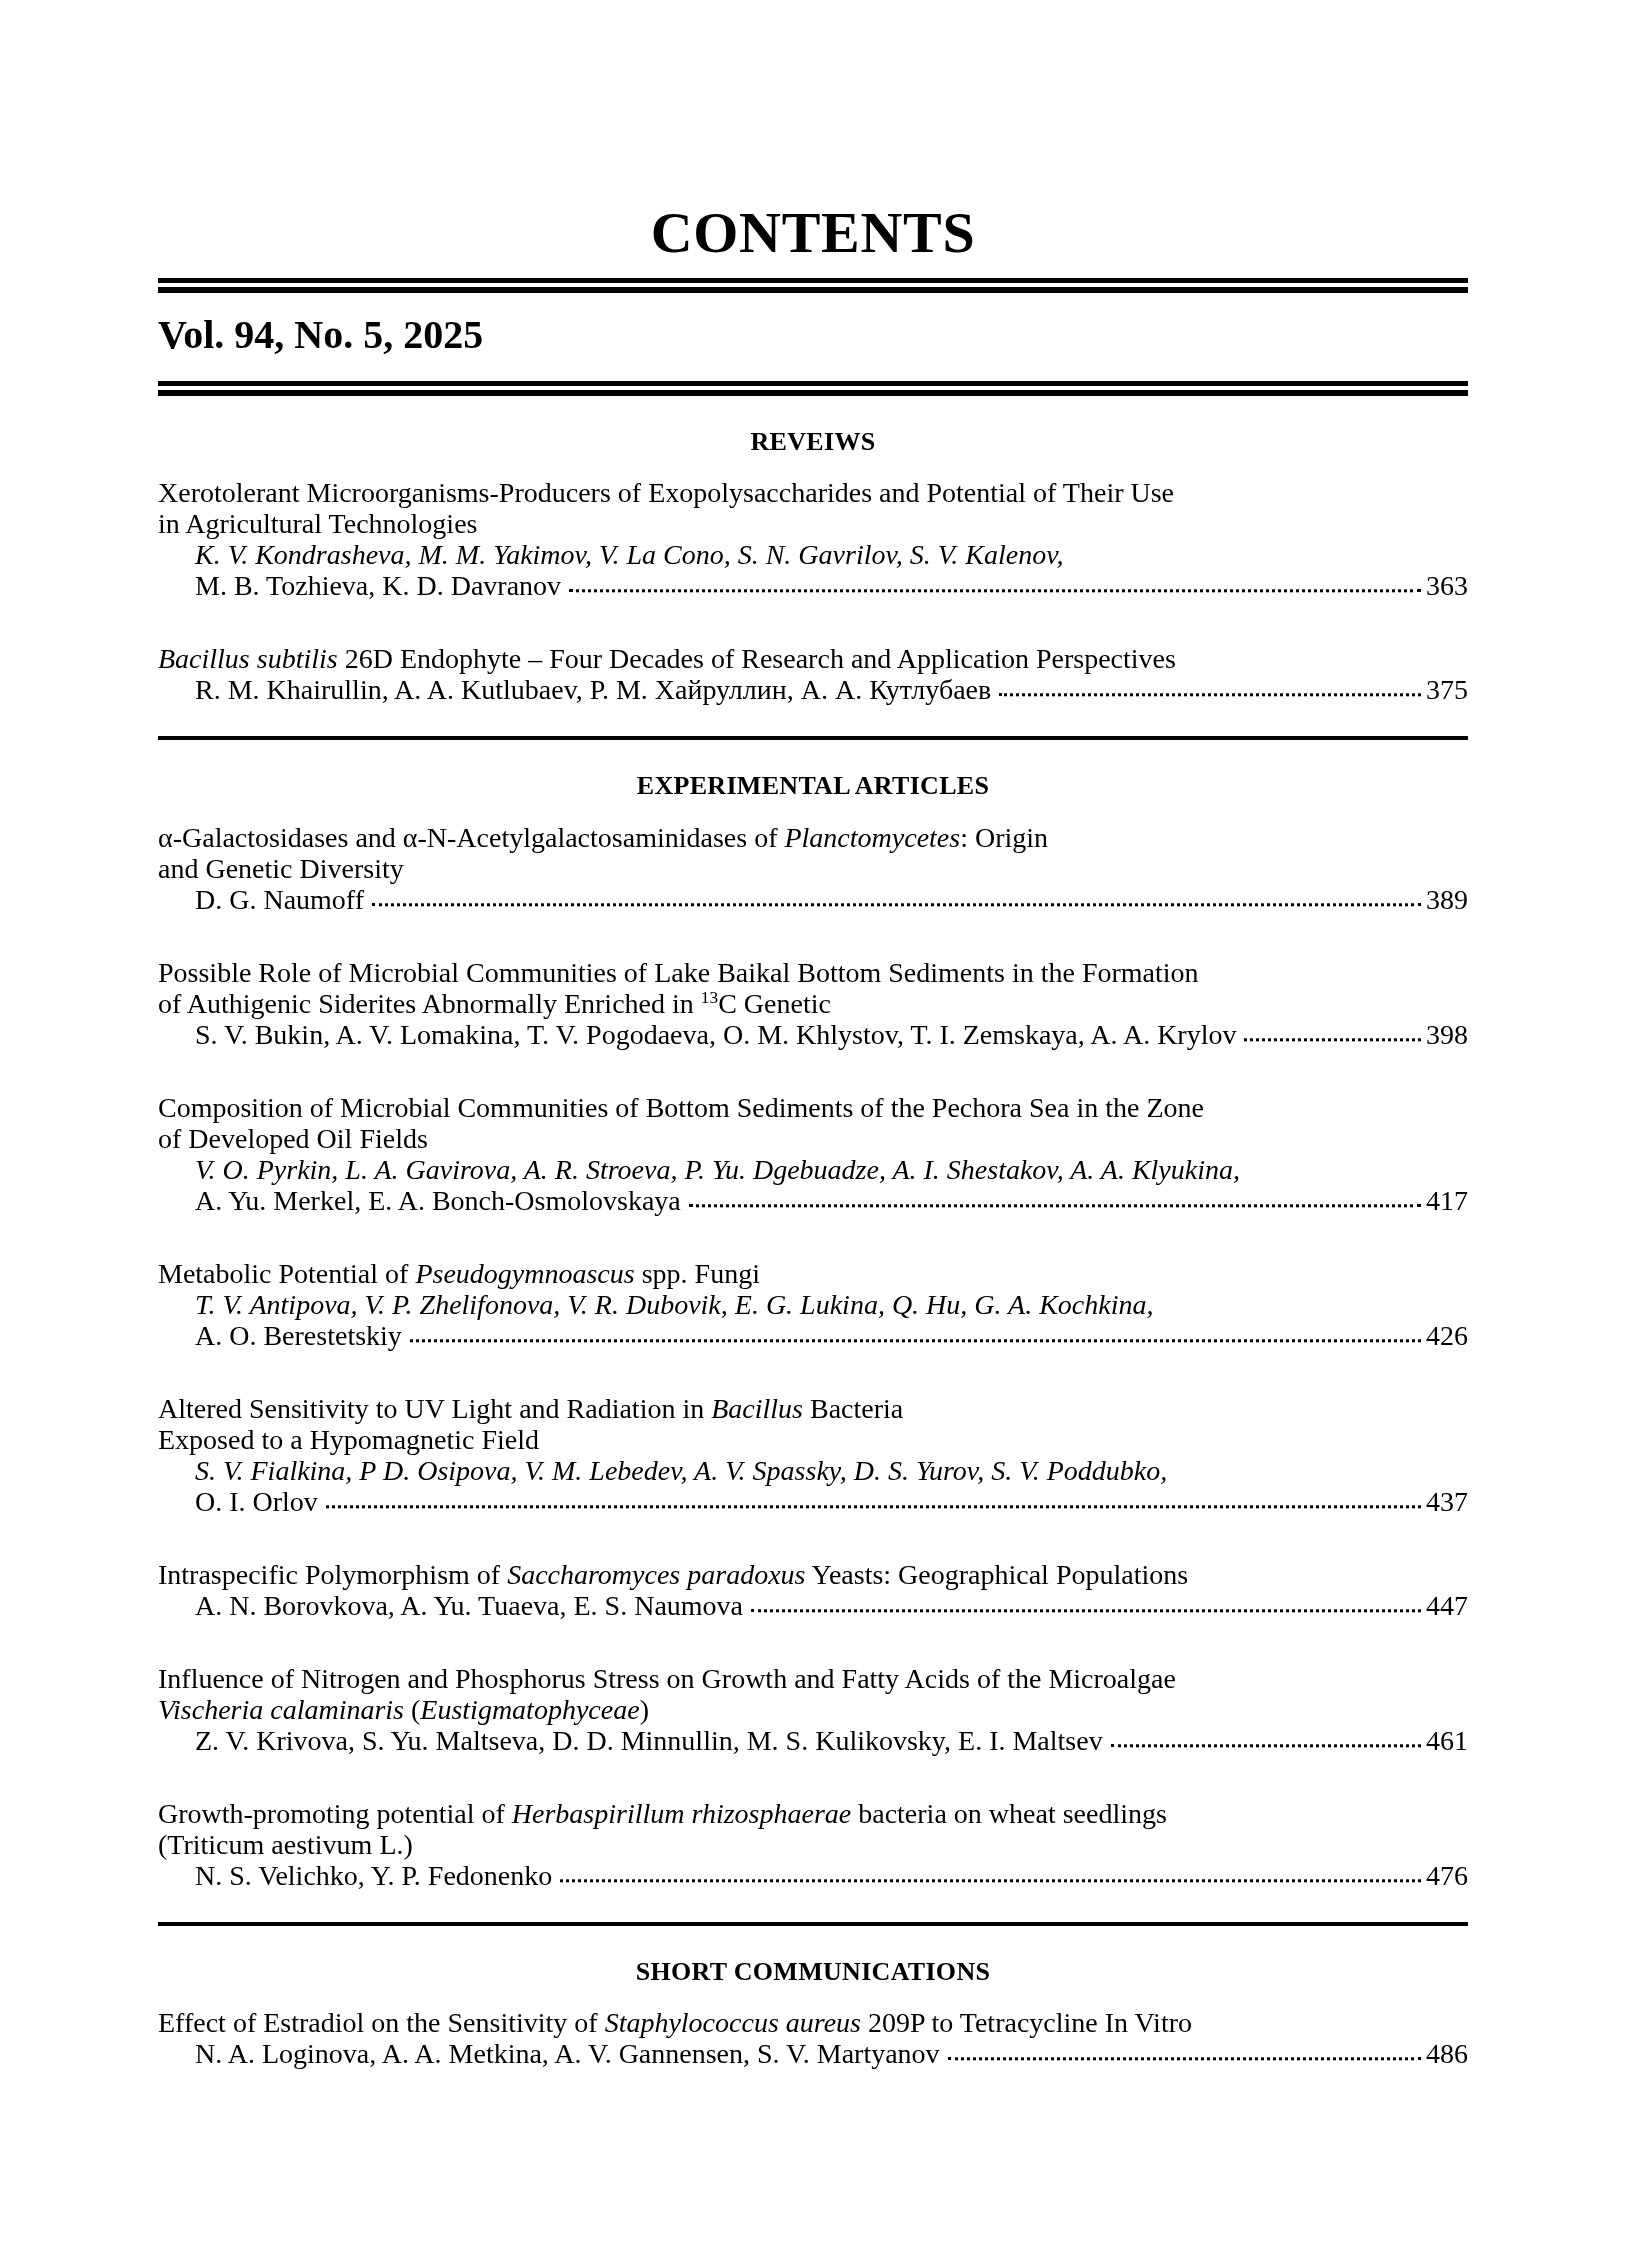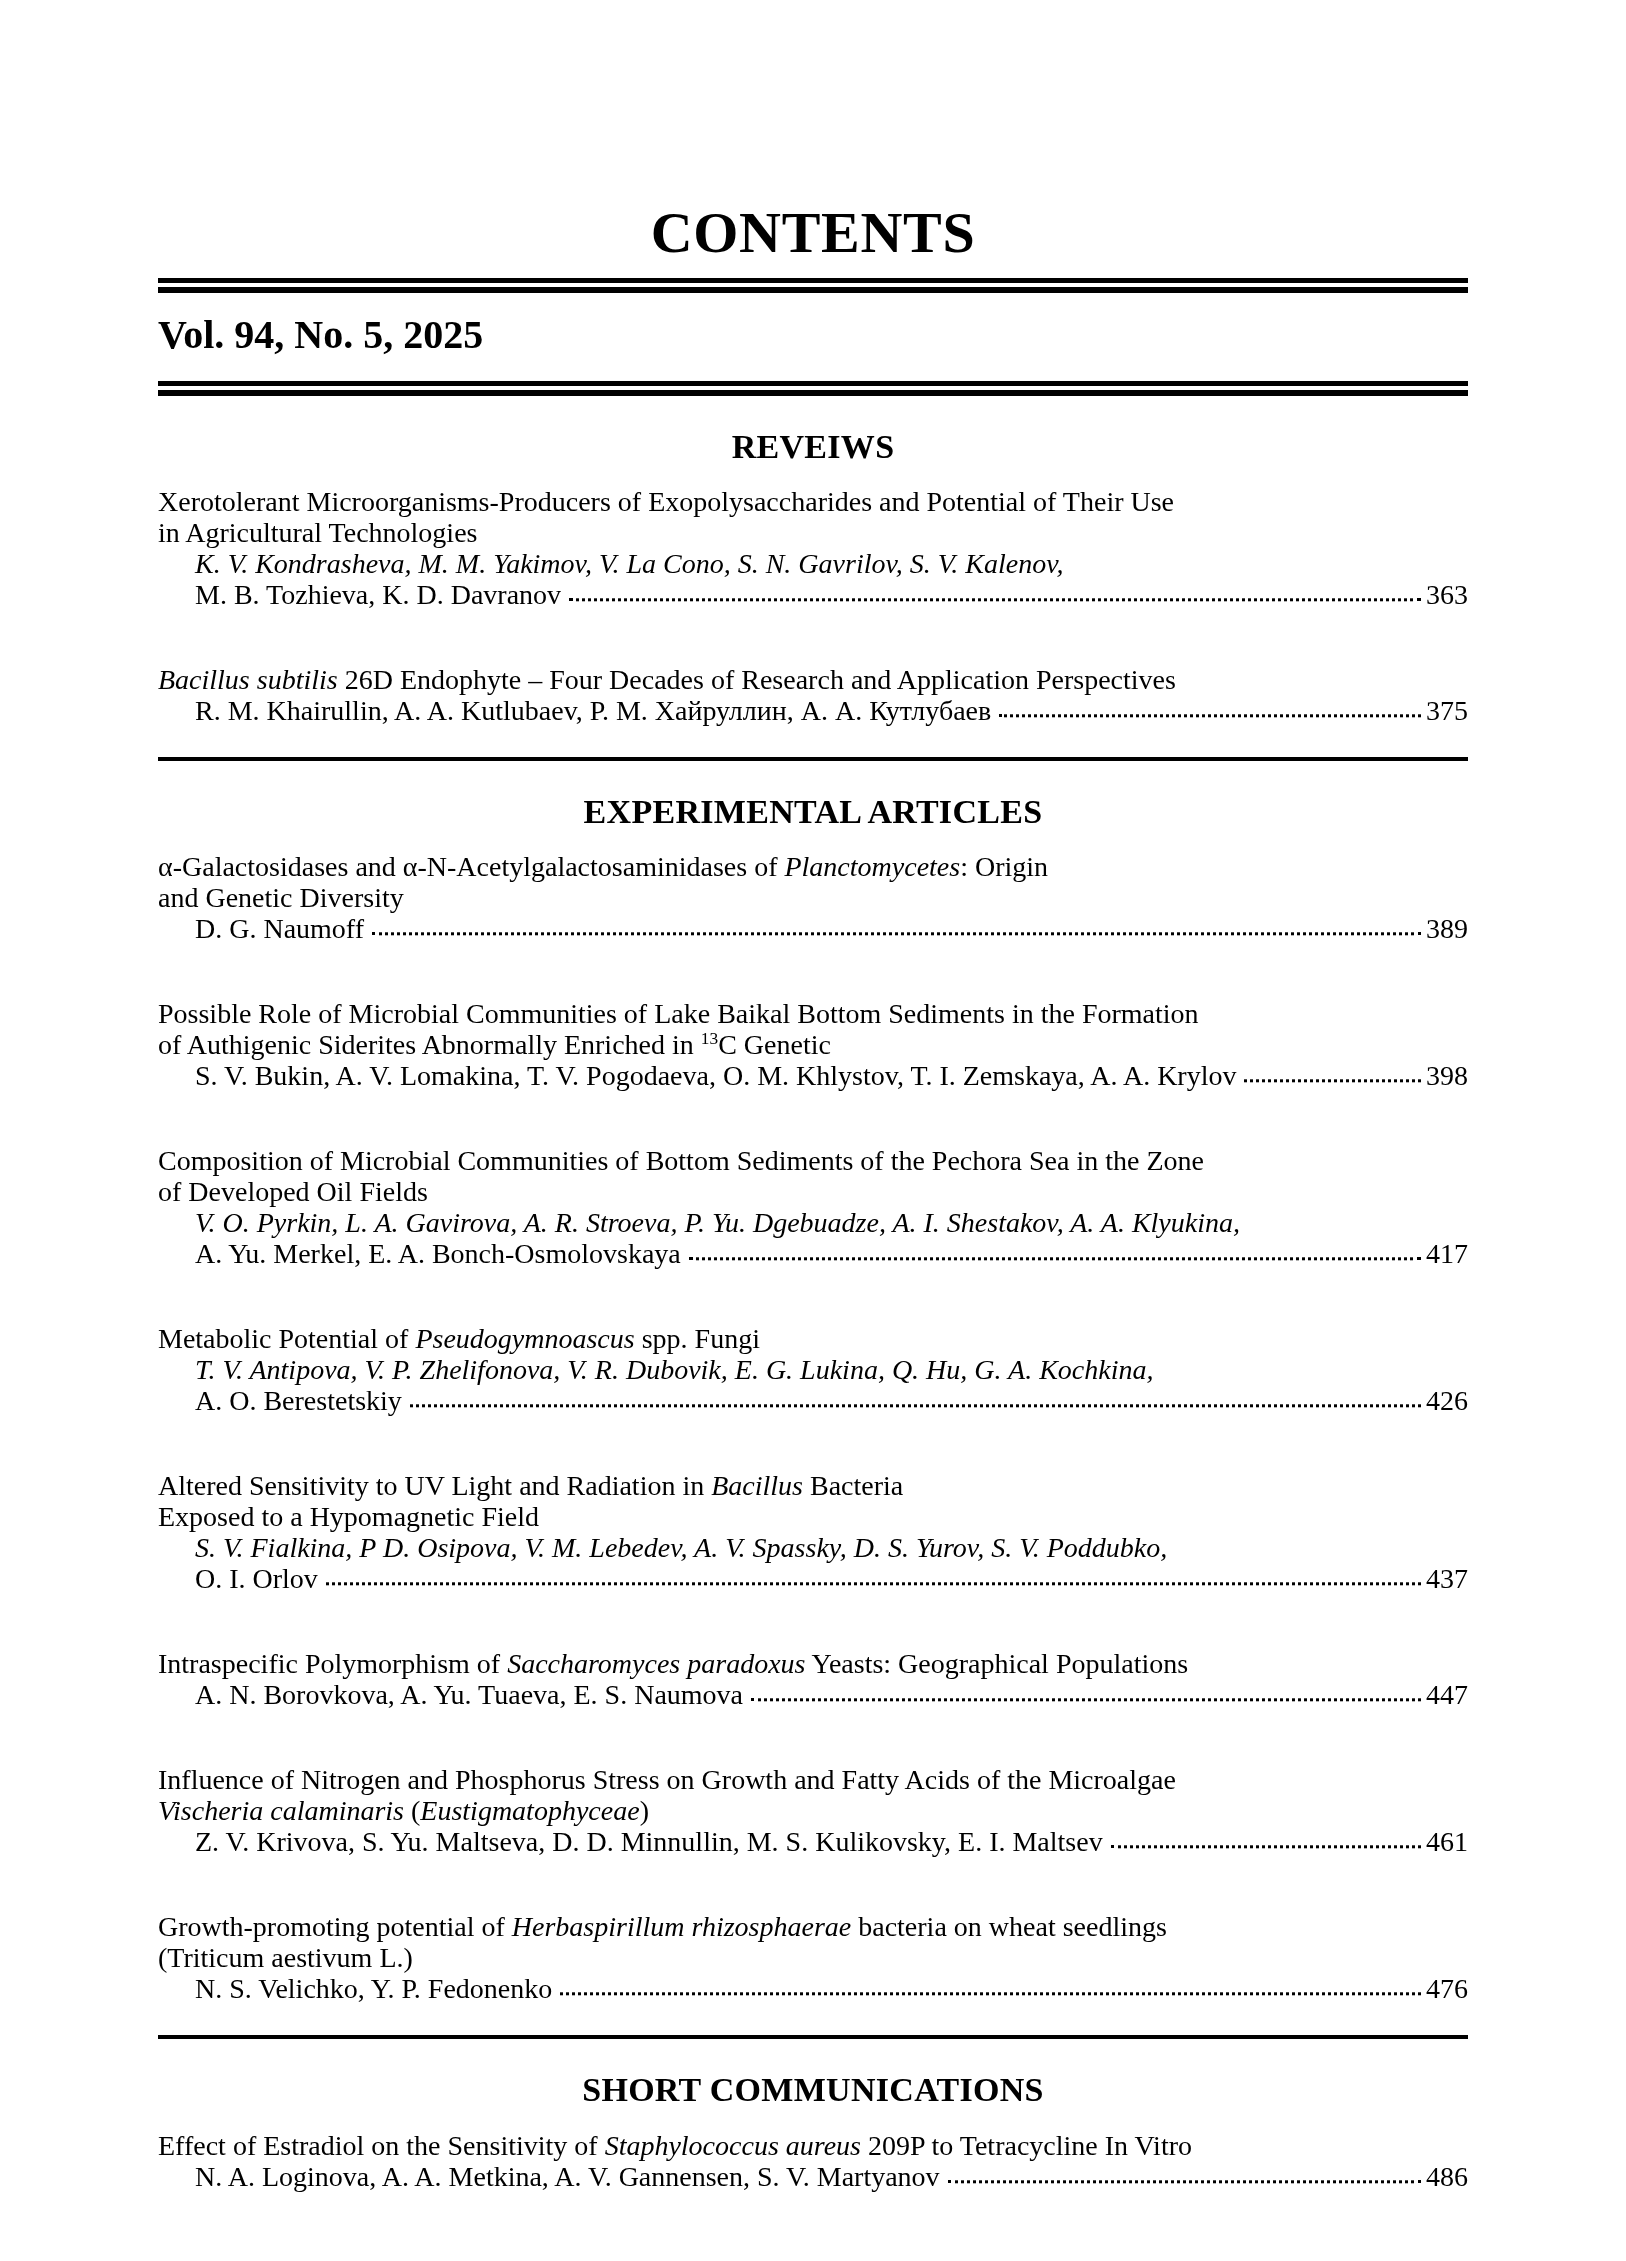--- a/index.html
+++ b/index.html
@@ -31,27 +31,27 @@
   .vol-line {
     margin-top: 20px;
     font-size: 40px;
     line-height: 1.1;
     font-weight: bold;
     white-space: nowrap;
   }
   .section-rule { margin-top: 31px; height: 4px; background: #000; }
   .section-heading {
     margin: 32px 0 0 0;
-    font-size: 34px;
+    font-size: 26px;
     line-height: 1.1;
     font-weight: bold;
     text-align: center;
     letter-spacing: 0.3px;
   }
-  .entry { margin-top: 54px; }
+  .entry { margin-top: 42px; }
   .section .entry:first-of-type { margin-top: 21px; }
   .title-line { white-space: nowrap; }
   .author-line {
     padding-left: 37px;
     font-style: italic;
     white-space: nowrap;
   }
   .leader-row {
     display: flex;
     align-items: baseline;

